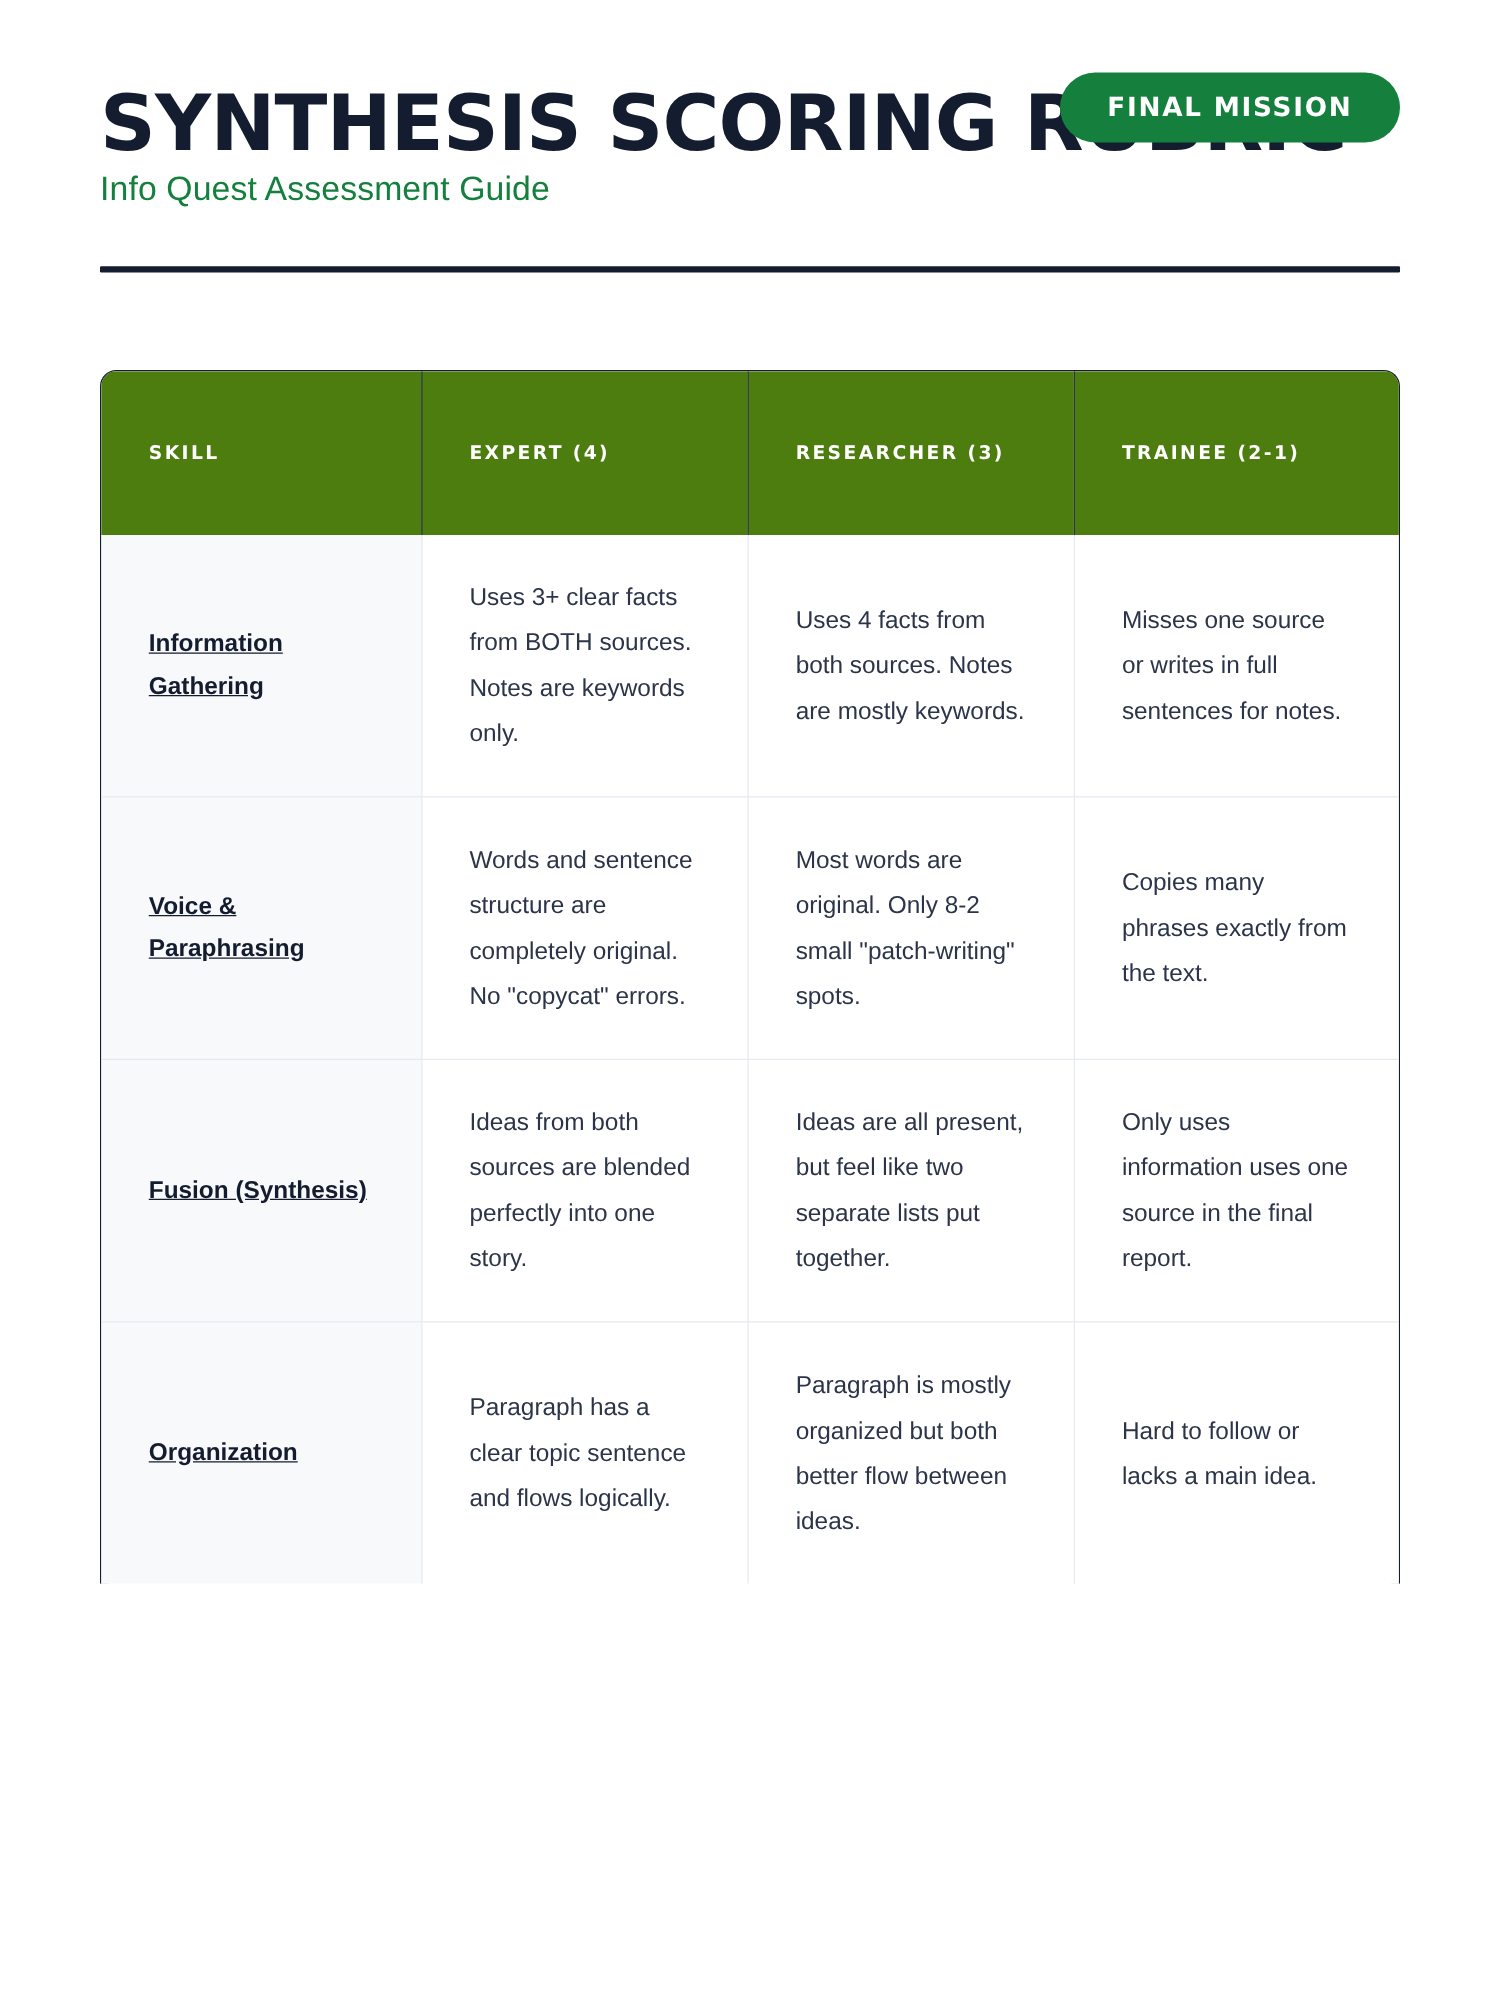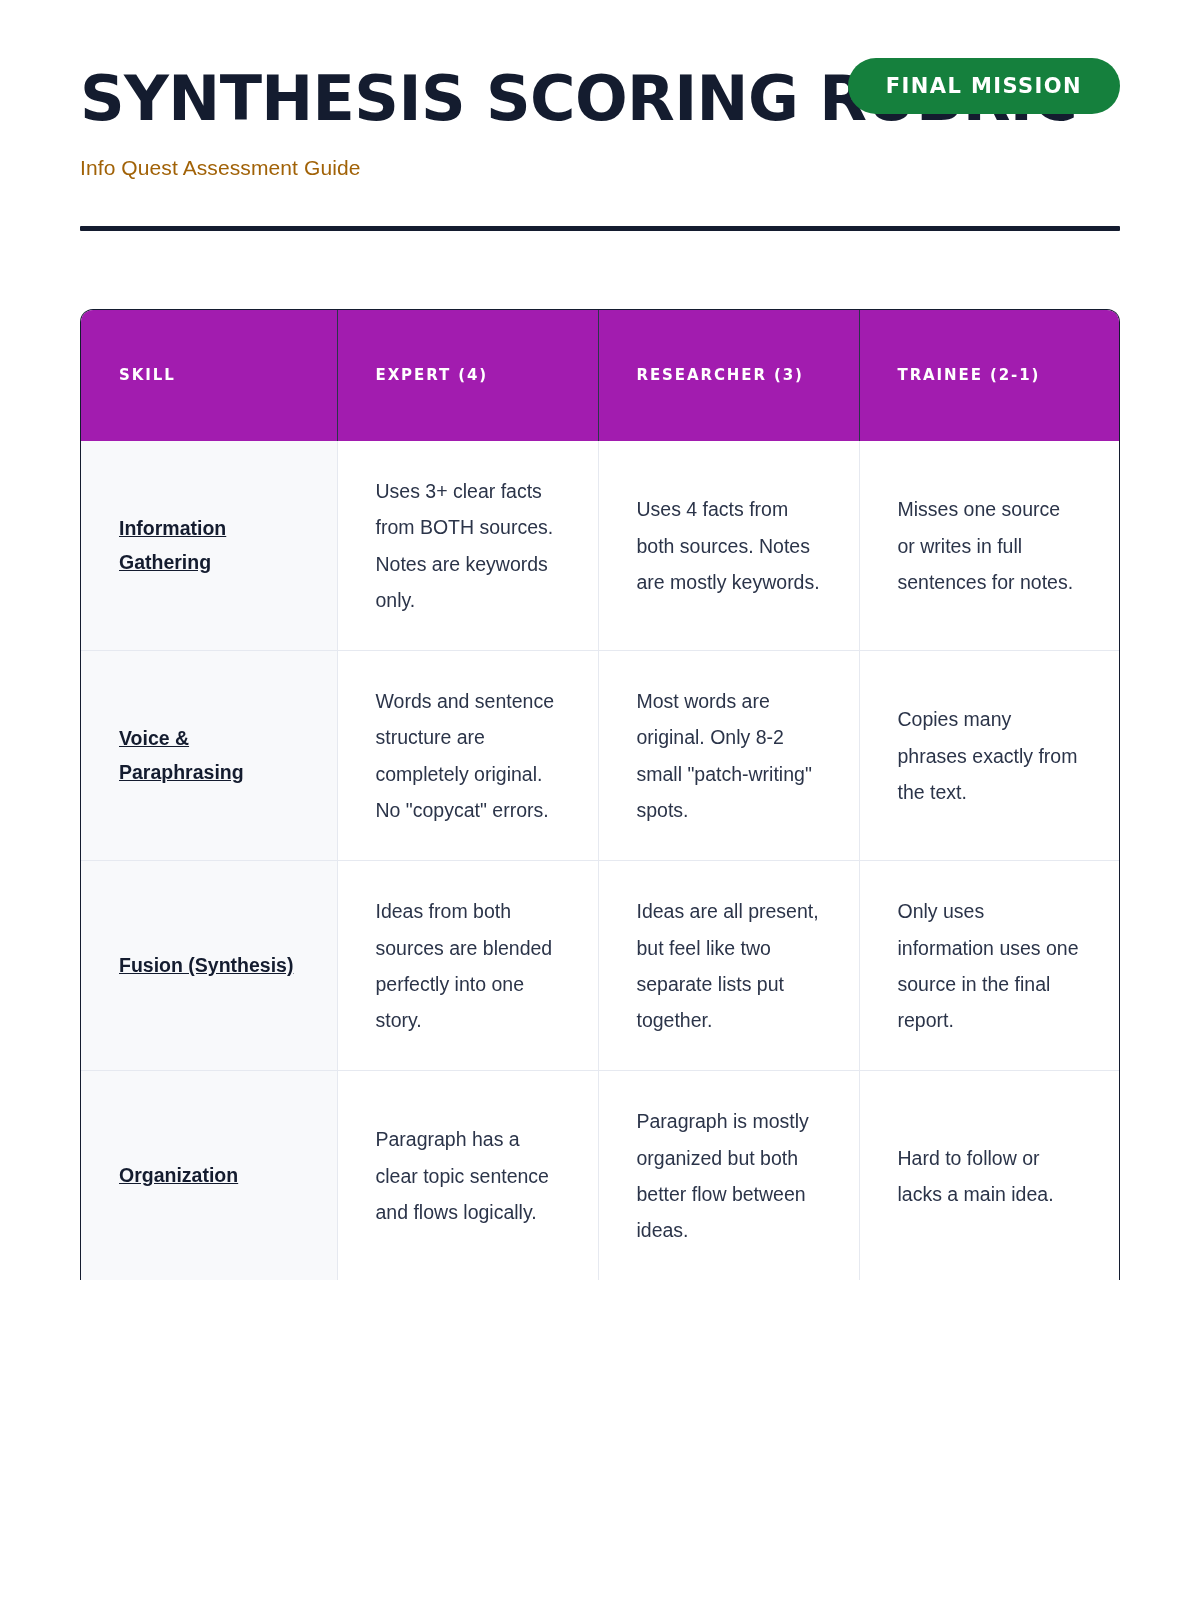--- a/index.html
+++ b/index.html
@@ -39,26 +39,26 @@
     font-size: 62px;
     line-height: 1.0;
     font-weight: 800;
     letter-spacing: -0.6px;
     color: #141c2f;
     text-transform: uppercase;
     white-space: nowrap;
   }
 
   .page-subtitle {
-    margin-top: 26px;
+    margin-top: 6px;
     font-family: "Liberation Sans", sans-serif;
-    font-size: 21px;
+    font-size: 27px;
     line-height: 1.15;
     font-weight: 400;
-    color: #a16207;
+    color: #15803d;
     letter-spacing: 0.1px;
   }
 
   .mission-badge {
     position: absolute;
     right: 0;
     top: 58px;
     display: inline-flex;
     align-items: center;
     justify-content: center;
@@ -95,21 +95,21 @@
 
   table.rubric {
     width: 100%;
     border-collapse: collapse;
     table-layout: fixed;
   }
 
   table.rubric col.c-skill  { width: 256px; }
   table.rubric col.c-lvl    { width: 261px; }
 
-  thead tr { background: #a21caf; }
+  thead tr { background: #4d7c0f; }
 
   thead th {
     height: 131px;
     vertical-align: middle;
     text-align: left;
     padding: 10px 38px;
     color: #ffffff;
     font-family: "DejaVu Sans", "Liberation Sans", sans-serif;
     font-size: 15px;
     font-weight: 700;

